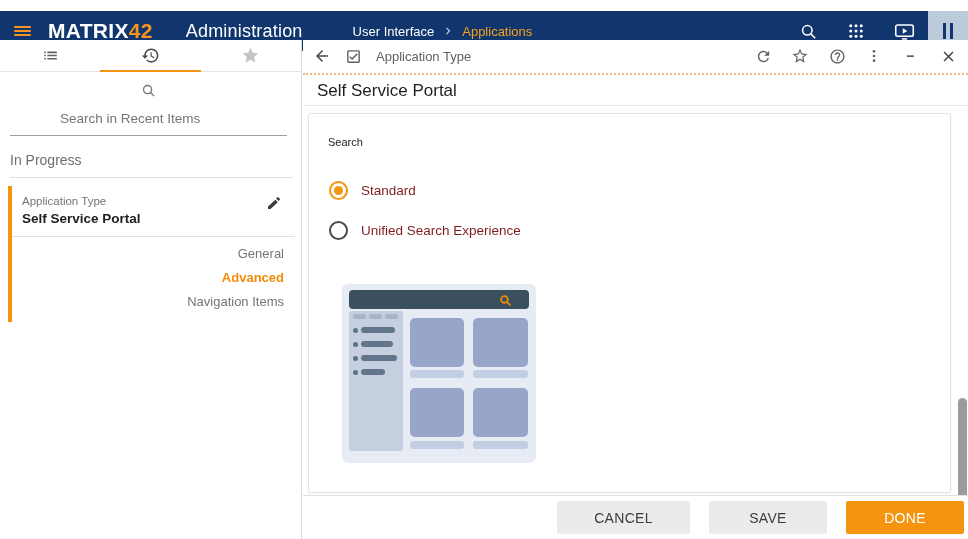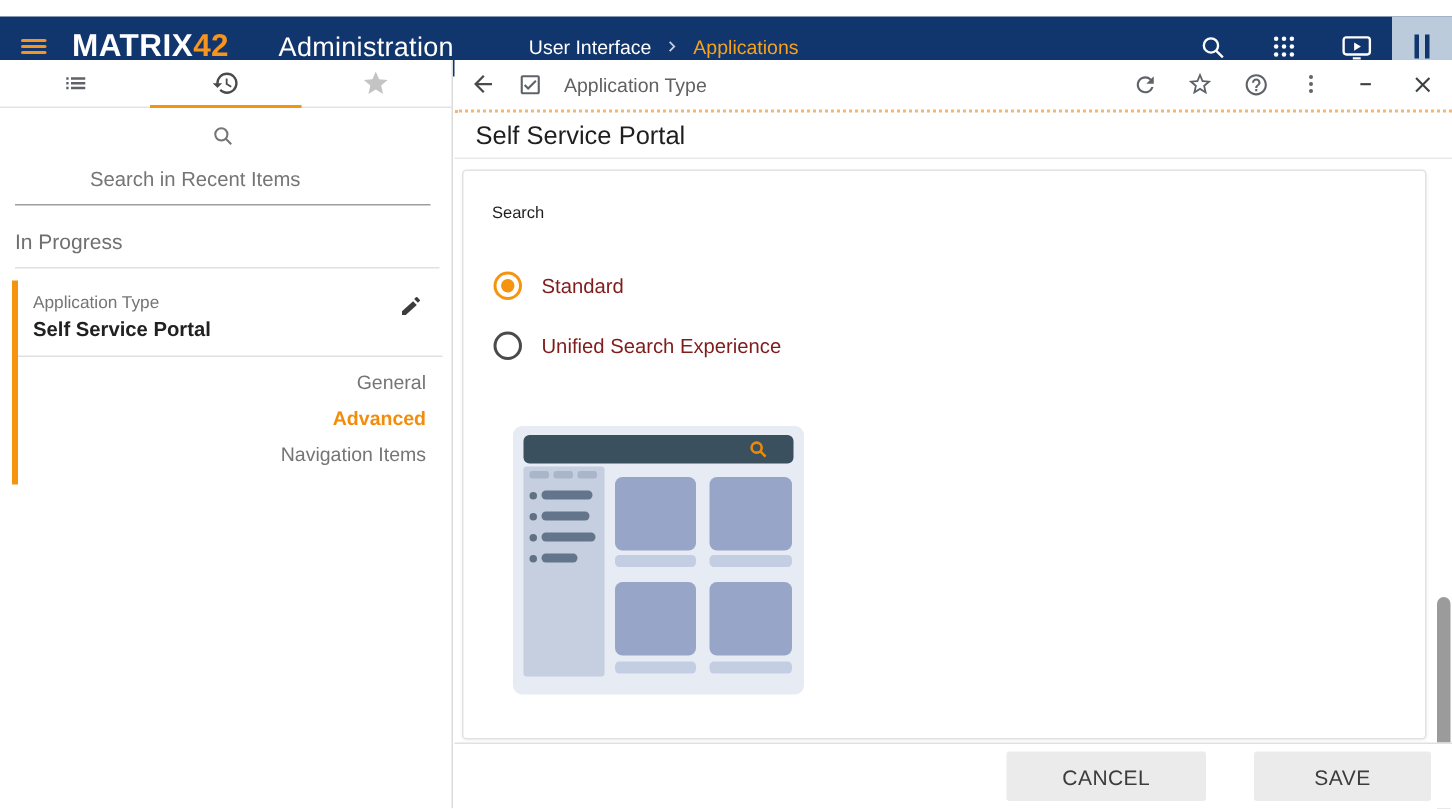--- a/index.html
+++ b/index.html
@@ -63,21 +63,21 @@
   .il-search{position:absolute;right:17px;top:3px;}
   .il-side{position:absolute;left:7px;top:27px;width:54px;height:140px;background:#c6cfdf;border-radius:2px;}
   .il-tabs{display:flex;gap:3px;padding:3px 0 0 4px;}
   .il-tabs i{display:block;width:13px;height:5px;background:#a9b5c8;border-radius:2px;}
   .il-row{display:flex;align-items:center;gap:3px;margin:8px 0 0 4px;}
   .il-row .dot{width:5px;height:5px;border-radius:50%;background:#5f7183;flex:none;}
   .il-row .bar{height:6px;border-radius:3px;background:#63758a;}
   .il-card{position:absolute;width:54px;height:49px;background:#97a6c8;border-radius:5px;}
   .il-cap{position:absolute;width:54px;height:8px;background:#c4cee3;border-radius:3px;}
   
-  .footer{position:absolute;left:0;right:0;bottom:0;height:44px;background:#fff;border-top:1px solid #e0e0e0;display:flex;align-items:center;justify-content:flex-end;padding-right:14px;gap:32px;}
+  .footer{position:absolute;left:0;right:0;bottom:0;height:44px;background:#fff;border-top:1px solid #e0e0e0;display:flex;align-items:center;justify-content:flex-end;padding-right:4px;gap:19px;}
   .btn{height:33px;border:none;border-radius:2px;font-family:"Liberation Sans",sans-serif;font-size:14px;letter-spacing:.3px;cursor:pointer;color:#3c3c3c;background:#ebebeb;}
   .btn.cancel{width:133px;}
   .btn.save{width:118px;}
   .btn.done{width:118px;background:#f5940f;color:#fff;}
   .scroll-thumb{position:absolute;right:1px;top:292px;width:9px;height:160px;background:#9b9b9b;border-radius:5px;cursor:pointer;}
 </style>
 </head>
 <body>
 
 <div class="screen">
@@ -288,16 +288,17 @@
           <div class="il-cap" style="left:68px;top:157px;"></div>
           <div class="il-cap" style="left:131px;top:157px;width:55px;"></div>
         </div>
       </div>
       <div class="scroll-thumb"></div>
     </div>
 
     <div class="footer">
       <button class="btn cancel">CANCEL</button>
       <button class="btn save">SAVE</button>
+      <button class="btn done">DONE</button>
     </div>
   </div>
 
 </div>
 
 </body></html>

